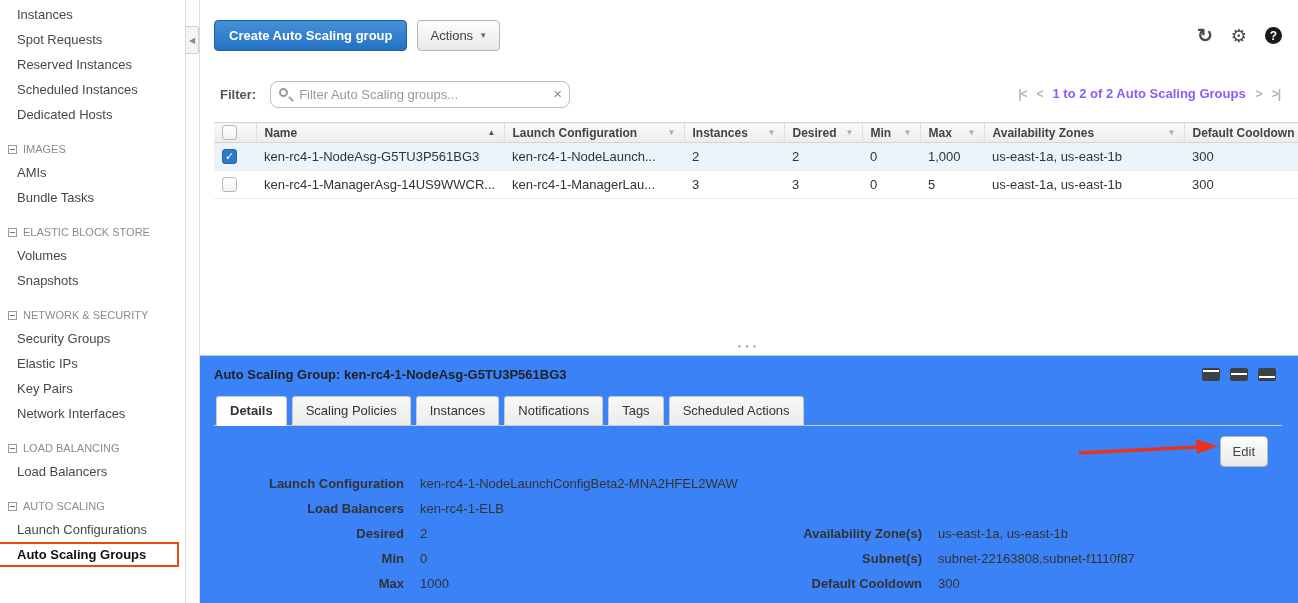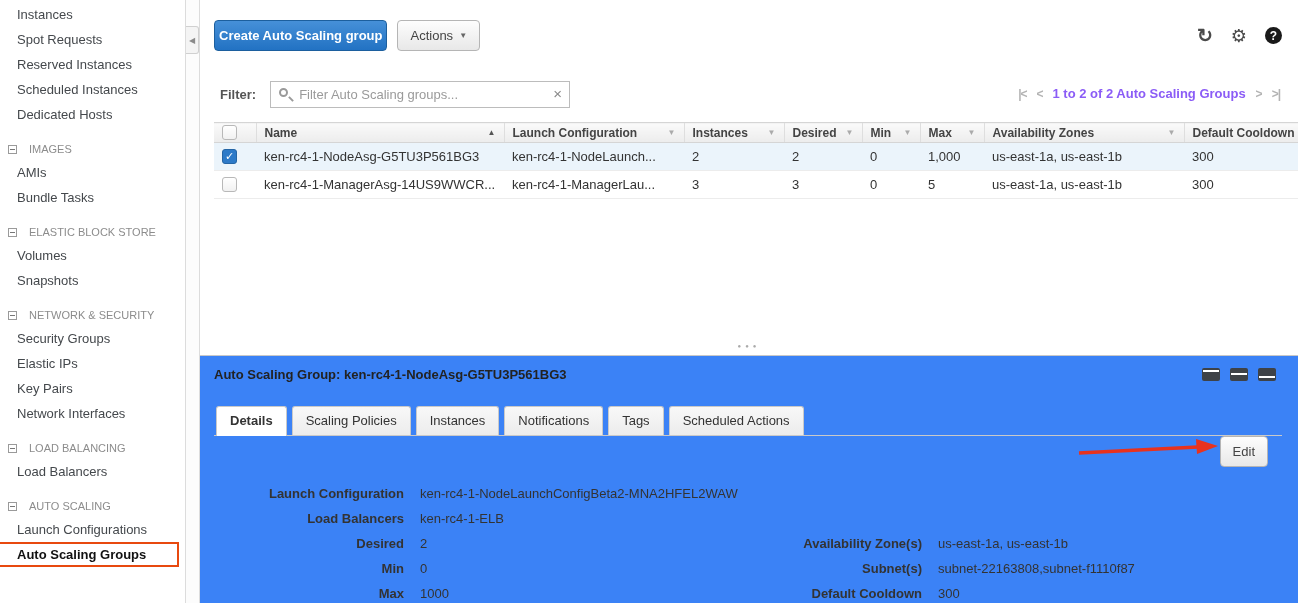--- a/index.html
+++ b/index.html
@@ -3,56 +3,56 @@
 <meta charset="utf-8">
 <style>
   * { margin:0; padding:0; box-sizing:border-box; }
   html,body { width:1298px; height:603px; overflow:hidden; background:#fff;
     font-family:"Liberation Sans", sans-serif; font-size:13px; color:#333; position:relative; }
   .app { display:flex; width:100%; height:100%; }
 
   
   .sidebar { flex:0 0 185px; width:185px; padding-top:2px; overflow:hidden; background:#fff; }
   .nav-item { padding:5px 8px 5px 17px; line-height:15px; color:#44484c; cursor:pointer; white-space:nowrap; }
-  .nav-section { display:flex; align-items:center; gap:12px; padding:5px 8px 3px 8px; margin-top:10px;
+  .nav-section { display:flex; align-items:center; gap:6px; padding:5px 8px 3px 8px; margin-top:10px;
     color:#8c8c8c; font-size:11px; line-height:15px; white-space:nowrap; cursor:pointer; }
   .minus-box { width:9px; height:9px; border:1px solid #9a9a9a; position:relative; background:#fff; flex:0 0 9px; }
   .minus-box::after { content:""; position:absolute; left:1px; right:1px; top:3px; height:1px; background:#777; }
   .nav-item.selected { font-weight:bold; color:#111; border:2px solid #e8490f;
     margin-left:-3px; width:182px; padding:3px 4px 3px 18px; }
 
   
   .gutter { flex:0 0 15px; width:15px; border-left:1px solid #dcdcdc; border-right:1px solid #dcdcdc;
     background:#fcfcfc; position:relative; }
   .collapse-tab { position:absolute; top:26px; left:0; width:13px; height:28px; background:#f4f4f4;
     border:1px solid #d0d0d0; border-left:none; border-radius:0 3px 3px 0; display:flex; align-items:center;
     justify-content:center; color:#8a8a8a; font-size:8px; cursor:pointer; }
 
   
   .main { flex:1 1 auto; position:relative; padding:20px 0 0 14px; overflow:hidden; }
 
   .toolbar { display:flex; gap:10px; align-items:center; }
   .btn-primary { background:linear-gradient(#4690d8,#2272c3); border:1px solid #1c5f9e; color:#fff;
-    font-weight:bold; font-size:13px; padding:7px 4px; border-radius:4px; cursor:pointer; font-family:inherit; }
+    font-weight:bold; font-size:13px; padding:7px 14px; border-radius:4px; cursor:pointer; font-family:inherit; }
   .btn-default { background:linear-gradient(#fdfdfd,#e8e8e8); border:1px solid #b5b5b5; color:#444;
     font-size:13px; padding:7px 12px; border-radius:4px; cursor:pointer; font-family:inherit;
     display:inline-flex; align-items:center; }
   .caret-down { font-size:8px; color:#666; margin-left:6px; }
 
   .top-icons { position:absolute; right:16px; top:26px; display:flex; align-items:center; gap:18px; }
   .icon-refresh { font-size:19px; color:#4a4a4a; font-weight:bold; line-height:1; cursor:pointer; }
   .icon-gear { font-size:18px; color:#4a4a4a; line-height:1; cursor:pointer; }
   .icon-help { width:17px; height:17px; border-radius:50%; background:#1a1a1a; color:#fff; font-size:12px;
     font-weight:bold; display:flex; align-items:center; justify-content:center; cursor:pointer; }
 
   
   .filter-row { margin-top:30px; display:flex; align-items:center; position:relative; height:27px; }
   .filter-label { font-weight:bold; color:#555; margin-right:14px; margin-left:6px; }
   .search-box { position:relative; width:300px; }
-  .search-input { width:100%; height:27px; border:1px solid #bcbcbc; border-radius:0;
+  .search-input { width:100%; height:27px; border:1px solid #bcbcbc; border-radius:8px;
     padding:0 26px 0 28px; font-size:13px; font-family:inherit; color:#333; outline:none; }
   .search-input::placeholder { color:#9a9a9a; }
   .search-glyph { position:absolute; left:9px; top:7px; width:9px; height:9px; border:2px solid #9a9a9a; border-radius:50%; }
   .search-glyph::after { content:""; position:absolute; left:7px; top:8px; width:6px; height:2px;
     background:#9a9a9a; transform:rotate(45deg); }
   .clear-x { position:absolute; right:8px; top:4px; font-size:15px; color:#8a8a8a; cursor:pointer; }
   .pagination { position:absolute; right:18px; top:5px; display:flex; align-items:center; gap:10px;
     color:#b3b3b3; font-size:12px; }
   .page-chevron { cursor:pointer; letter-spacing:-1px; font-weight:bold; }
   .page-info { color:#8b5cf6; font-weight:bold; font-size:13px; }
@@ -84,21 +84,21 @@
   .details-panel { position:absolute; left:0; right:0; top:355px; bottom:0; border-top:1px solid #c8c8c8;
     background:#3b82f6; padding:11px 16px 0 14px; }
   .detail-header { display:flex; align-items:center; }
   .detail-title { font-weight:bold; font-size:13px; color:#222; }
   .layout-icons { margin-left:auto; display:flex; gap:10px; margin-right:6px; }
   .layout-icon { width:18px; height:13px; background:#3e4247; border-radius:2px; position:relative; cursor:pointer; }
   .layout-icon.bottom::after { content:""; position:absolute; left:1px; right:1px; top:8px; height:2px; background:#fff; }
   .layout-icon.split::after  { content:""; position:absolute; left:1px; right:1px; top:5px; height:2px; background:#fff; }
   .layout-icon.full::after   { content:""; position:absolute; left:1px; right:1px; top:2px; height:2px; background:#fff; }
 
-  .tabs { margin-top:24px; border-bottom:1px solid #c9c9c9; padding-left:2px; display:flex; gap:5px; }
+  .tabs { margin-top:14px; border-bottom:1px solid #c9c9c9; padding-left:2px; display:flex; gap:5px; }
   .tab { padding:6px 13px 7px; border:1px solid #c9c9c9; border-bottom:none; border-radius:3px 3px 0 0;
     background:linear-gradient(#f8f8f8,#ececec); color:#333; font-size:13px; cursor:pointer; position:relative; }
   .tab.active { background:#fff; font-weight:bold; }
   .tab.active::after { content:""; position:absolute; left:0; right:0; bottom:-1px; height:1px; background:#fff; }
 
   .edit-btn { position:absolute; right:30px; top:80px; }
 
   .fields { margin-top:50px; position:relative; margin-left:4px; }
   .field-row { display:flex; height:25px; align-items:flex-start; }
   .field-label { flex:0 0 186px; width:186px; text-align:right; font-weight:bold; color:#333; }

